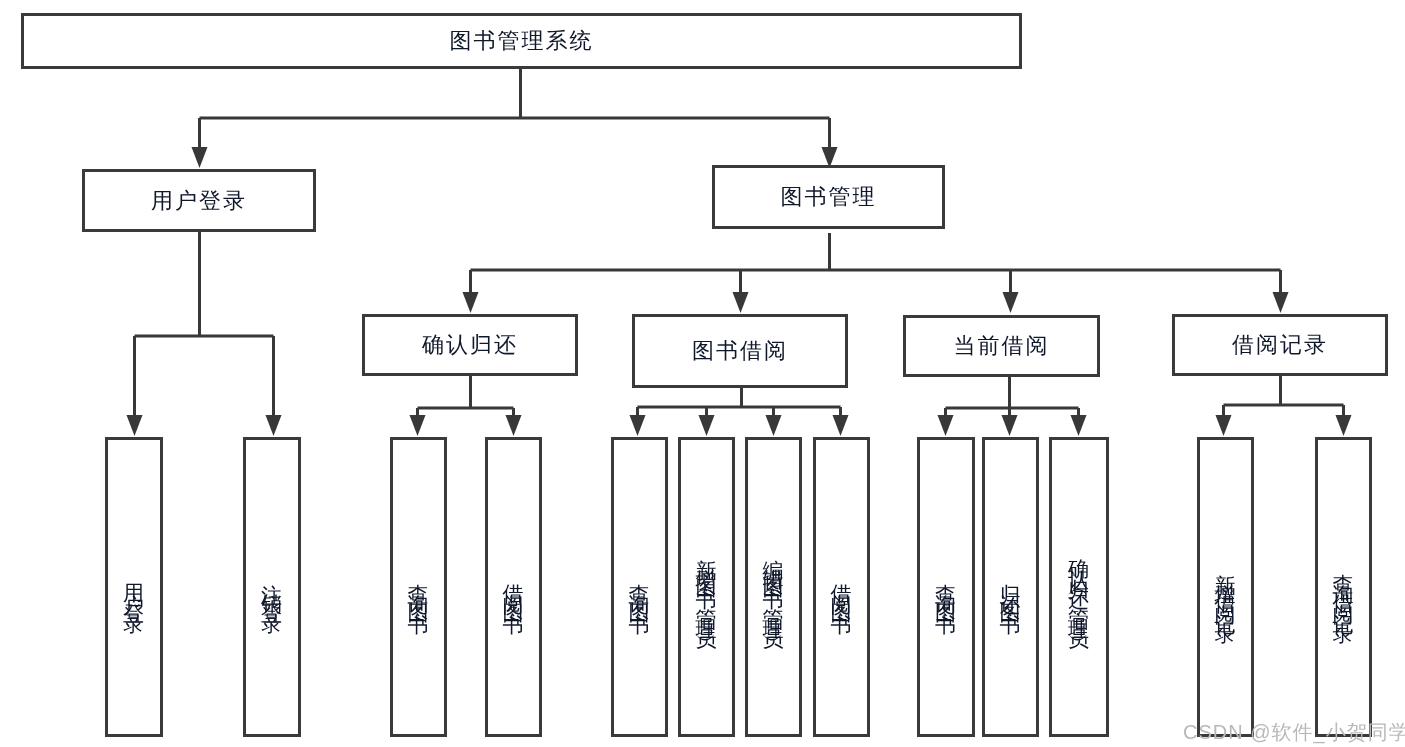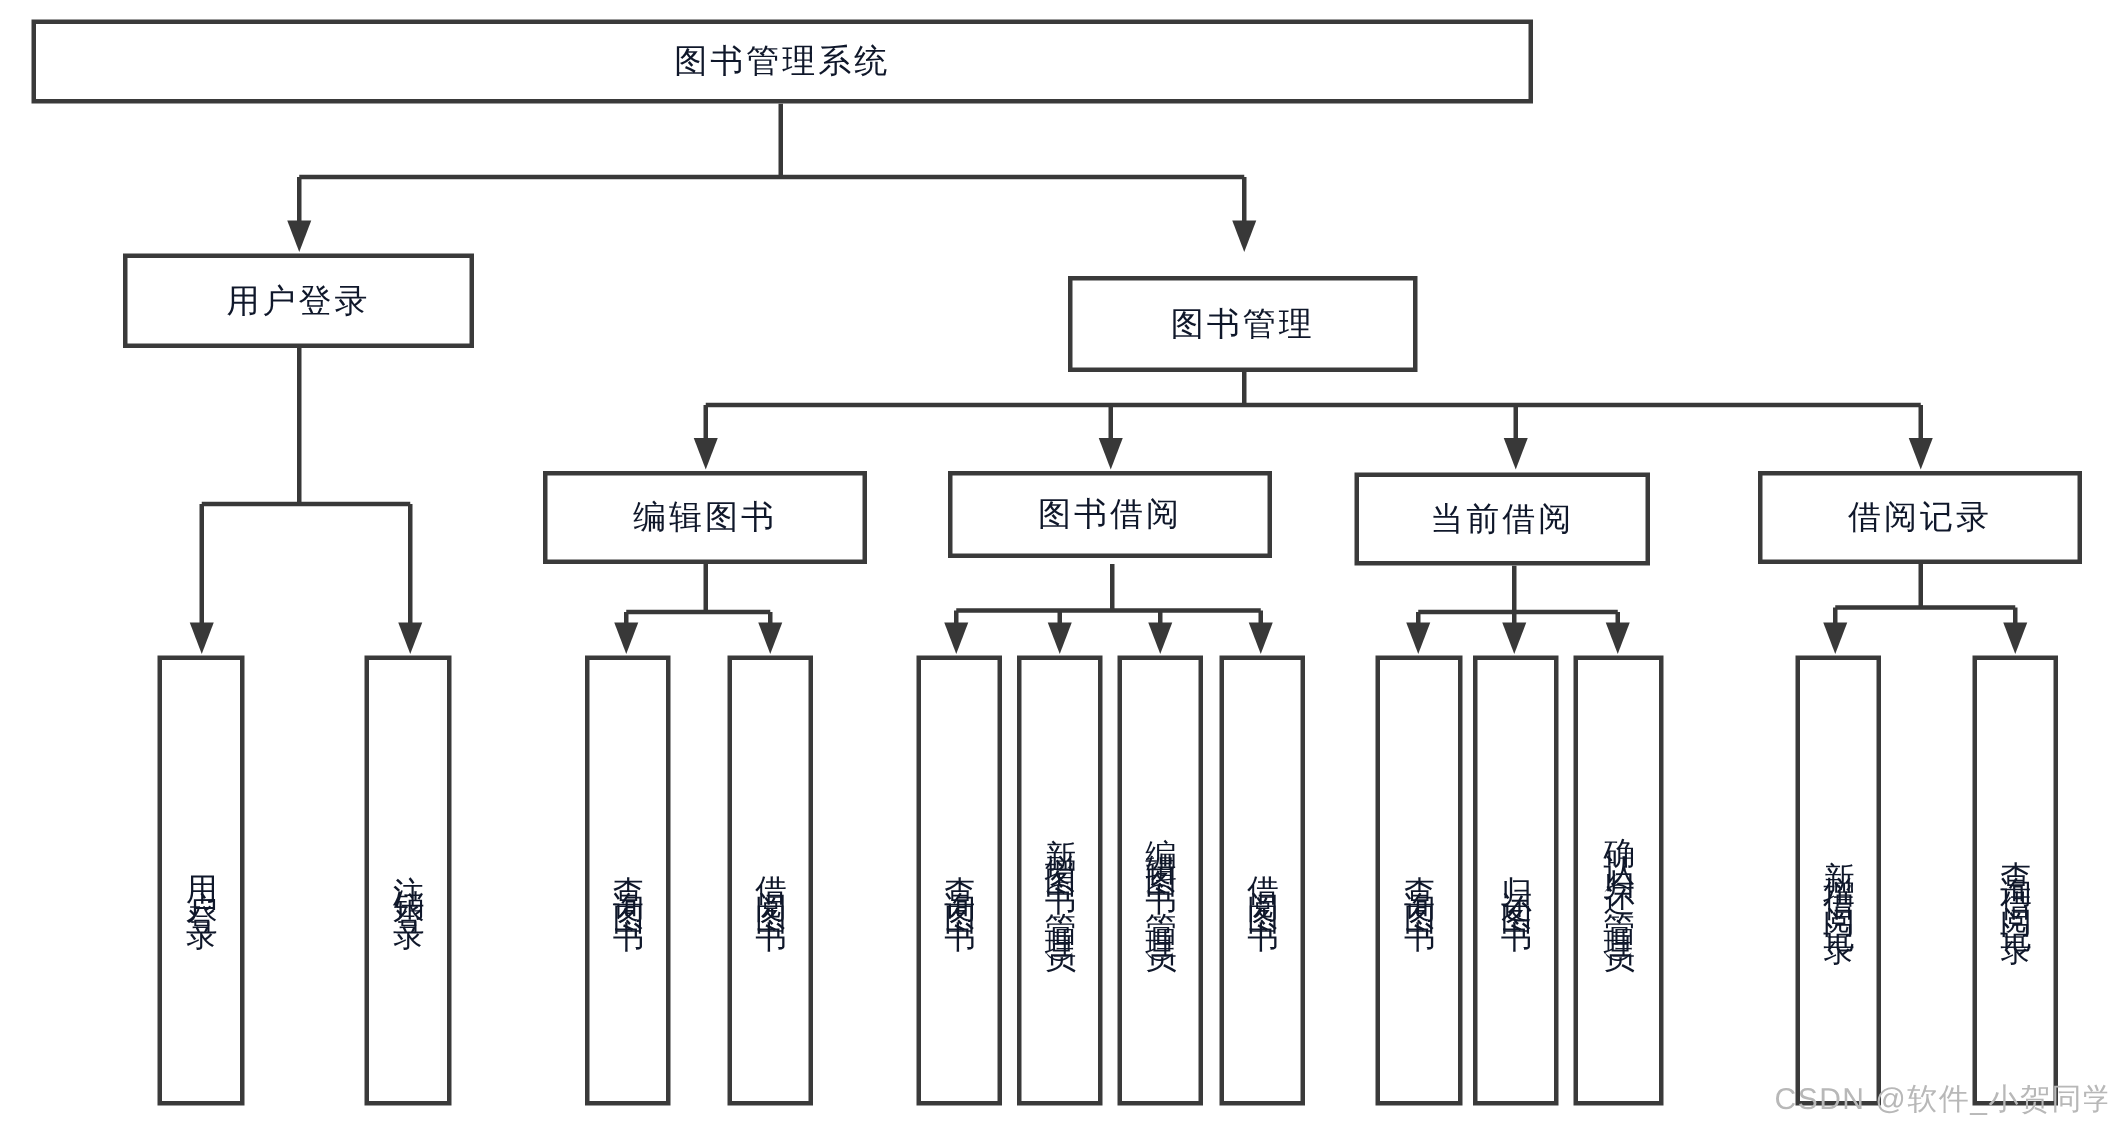--- a/index.html
+++ b/index.html
@@ -35,23 +35,23 @@
   .v-label {
     writing-mode: vertical-rl;
     font-size: 21px;
     letter-spacing: 10px;
     line-height: 1;
     white-space: nowrap;
   }
   
   .n-root            { left: 21px;   top: 13px;  width: 1001px; height: 56px; }
   .n-user-login      { left: 82px;   top: 169px; width: 234px;  height: 63px; }
-  .n-book-mgmt       { left: 712px;  top: 184px; width: 233px;  height: 64px; }
+  .n-book-mgmt       { left: 712px;  top: 165px; width: 233px;  height: 64px; }
   .n-new-book-rec    { left: 362px;  top: 314px; width: 216px;  height: 62px; }
-  .n-book-borrow     { left: 632px;  top: 314px; width: 216px;  height: 58px; }
+  .n-book-borrow     { left: 632px;  top: 314px; width: 216px;  height: 74px; }
   .n-current-borrow  { left: 903px;  top: 315px; width: 197px;  height: 62px; }
   .n-borrow-records  { left: 1172px; top: 314px; width: 216px;  height: 62px; }
   .leaf              { top: 437px; height: 300px; }
   .n-l1a { left: 105px;  width: 58px; }
   .n-l1b { left: 243px;  width: 58px; }
   .n-l2a { left: 390px;  width: 57px; }
   .n-l2b { left: 485px;  width: 57px; }
   .n-l3a { left: 611px;  width: 57px; }
   .n-l3b { left: 678px;  width: 57px; }
   .n-l3c { left: 745px;  width: 57px; }
@@ -115,21 +115,21 @@
   </div>
 
   <div class="node n-user-login">
     <span class="h-label">用户登录</span>
   </div>
   <div class="node n-book-mgmt">
     <span class="h-label">图书管理</span>
   </div>
 
   <div class="node n-new-book-rec">
-    <span class="h-label">编辑图书</span>
+    <span class="h-label">确认归还</span>
   </div>
   <div class="node n-book-borrow">
     <span class="h-label">图书借阅</span>
   </div>
   <div class="node n-current-borrow">
     <span class="h-label">当前借阅</span>
   </div>
   <div class="node n-borrow-records">
     <span class="h-label">借阅记录</span>
   </div>

